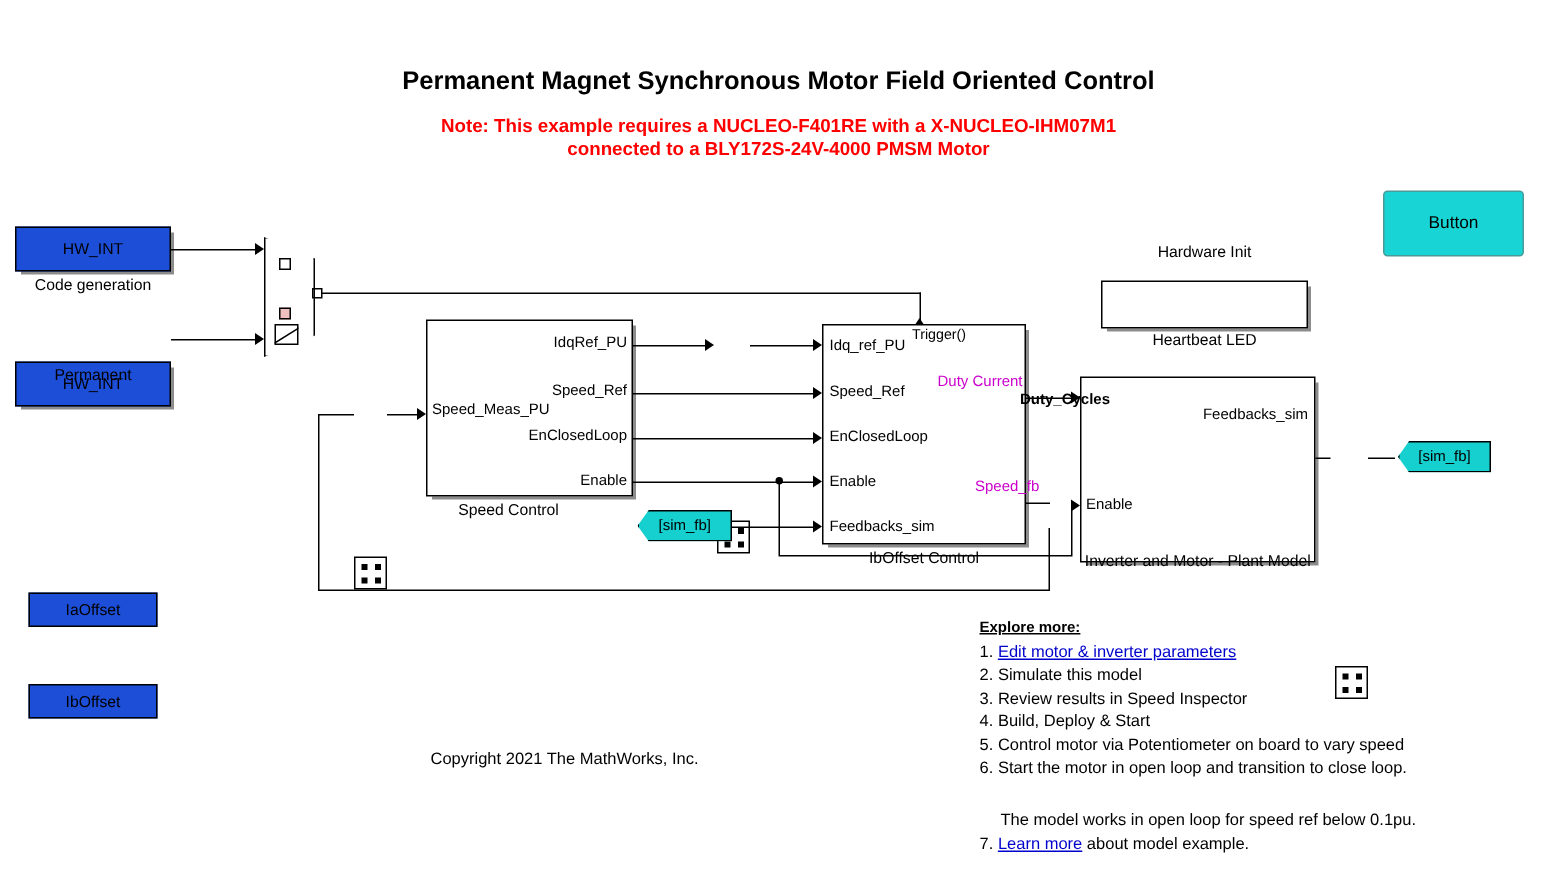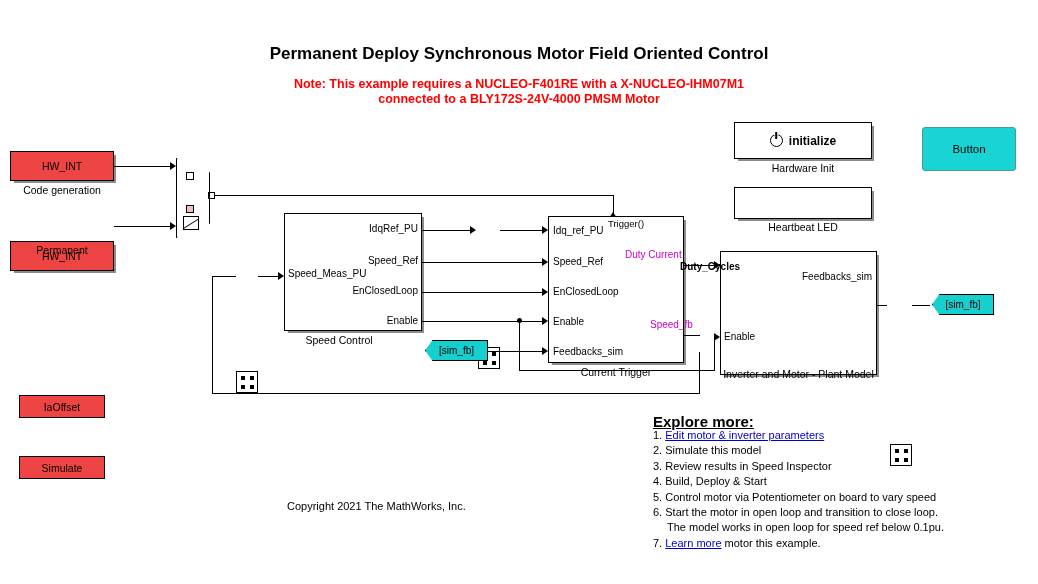--- a/index.html
+++ b/index.html
@@ -89,21 +89,21 @@
     white-space: nowrap;
   }
   .tag-right {
     clip-path: polygon(12% 0, 100% 0, 100% 100%, 12% 100%, 0 50%);
   }
 
   
   .inport {
     box-sizing: border-box;
     border: 1px solid #000000;
-    background: #ef4444;
+    background: #1d4ed8;
     display: flex;
     align-items: center;
     justify-content: center;
     font-size: 10.5px;
     position: relative;
   }
 
   
   .trapezoid {
     background: #ffffff;
@@ -169,21 +169,21 @@
     content: "";
     position: absolute;
     left: 50%;
     top: -4px;
     transform: translateX(-50%);
     width: 5px; height: 4px;
     background: #ffffff;
   }
 
   .explore-title {
-    font-size: 15px;
+    font-size: 10px;
     font-weight: bold;
     color: #000000;
     text-decoration: underline;
     white-space: nowrap;
   }
   .explore-list {
     font-size: 11px;
     color: #000000;
     line-height: 15.4px;
   }
@@ -207,40 +207,40 @@
     width: 5px; height: 5px;
     background: #000000;
     border-radius: 50%;
   }
 </style>
 </head>
 <body>
 
 <div id="canvas">
 
-  <div class="abs title" style="left:0; top:44px; width:1038px;">Permanent Deploy Synchronous Motor Field Oriented Control</div>
+  <div class="abs title" style="left:0; top:44px; width:1038px;">Permanent Magnet Synchronous Motor Field Oriented Control</div>
 
   <div class="abs note" style="left:0; top:77px; width:1038px;">Note: This example requires a NUCLEO-F401RE with a X-NUCLEO-IHM07M1</div>
   <div class="abs note" style="left:0; top:92px; width:1038px;">connected to a BLY172S-24V-4000 PMSM Motor</div>
 
   <div class="abs inport block-3d" style="left:10px; top:151px; width:104px; height:30px;">
     <span>HW_INT</span>
   </div>
   <div class="abs caption" style="left:10px; top:184px; width:104px;">Code generation</div>
 
   <div class="abs inport block-3d" style="left:10px; top:211px; width:104px; height:30px;">
     <span>HW_INT</span>
   </div>
   <div class="abs caption" style="left:10px; top:244px; width:104px;">Permanent</div>
 
   <div class="abs inport block" style="left:19px; top:335px; width:86px; height:23px;">
     <span>IaOffset</span>
   </div>
   <div class="abs inport block" style="left:19px; top:373px; width:86px; height:23px;">
-    <span>Simulate</span>
+    <span>IbOffset</span>
   </div>
 
   <div class="abs hline" style="left:114px; top:166px; width:56px;"></div>
   <div class="abs arrow-r" style="left:170px; top:162px;"></div>
   <div class="abs hline" style="left:114px; top:226px; width:56px;"></div>
   <div class="abs arrow-r" style="left:170px; top:222px;"></div>
 
   <div class="abs trapezoid" style="left:176px; top:158px; width:34px; height:80px;"></div>
   <div class="abs" style="left:186px; top:172px; width:8px; height:8px; border:1px solid #000; box-sizing:border-box;"></div>
   <div class="abs" style="left:186px; top:205px; width:8px; height:8px; border:1px solid #000; box-sizing:border-box; background:#f0c0c0;"></div>
@@ -304,21 +304,21 @@
   <div class="abs vline" style="left:714px; top:337px; height:33px;"></div>
   <div class="abs arrow-r" style="left:714px; top:333px;"></div>
 
   <div class="abs tag tag-right" style="left:425px; top:340px; width:63px; height:21px;">
     <span>[sim_fb]</span>
   </div>
   <div class="abs hline" style="left:488px; top:351px; width:54px;"></div>
   <div class="abs arrow-r" style="left:542px; top:347px;"></div>
 
   <div class="abs block-3d" style="left:548px; top:216px; width:136px; height:147px;"></div>
-  <div class="abs caption" style="left:548px; top:366px; width:136px;">Current Trigger</div>
+  <div class="abs caption" style="left:548px; top:366px; width:136px;">IbOffset Control</div>
   <div class="abs trigger-label" style="left:608px; top:218px;">Trigger()</div>
 
   <div class="abs port-label" style="left:553px; top:225px;">Idq_ref_PU</div>
   <div class="abs port-label" style="left:553px; top:256px;">Speed_Ref</div>
   <div class="abs port-label" style="left:553px; top:286px;">EnClosedLoop</div>
   <div class="abs port-label" style="left:553px; top:316px;">Enable</div>
   <div class="abs port-label" style="left:553px; top:346px;">Feedbacks_sim</div>
 
   <div class="abs magenta" style="left:625px; top:249px;">Duty Current</div>
   <div class="abs magenta" style="left:636px; top:319px;margin-left:14px;">Speed_fb</div>
@@ -339,24 +339,20 @@
     <span class="dot" style="left:4px; top:4px;"></span>
     <span class="dot" style="left:13px; top:4px;"></span>
     <span class="dot" style="left:4px; top:13px;"></span>
     <span class="dot" style="left:13px; top:13px;"></span>
   </div>
   <div class="abs hline" style="left:912px; top:305px; width:18px;"></div>
   <div class="abs tag tag-right" style="left:932px; top:294px; width:62px; height:21px;">
     <span>[sim_fb]</span>
   </div>
 
-  <div class="abs hw-init" style="left:734px; top:122px; width:138px; height:37px;">
-    <span class="power-icon"></span>
-    <span>initialize</span>
-  </div>
   <div class="abs caption" style="left:734px; top:162px; width:138px;">Hardware Init</div>
 
   <div class="abs block-3d" style="left:734px; top:187px; width:138px; height:32px;"></div>
   <div class="abs caption" style="left:734px; top:221px; width:138px;">Heartbeat LED</div>
 
   <div class="abs button-block" style="left:922px; top:127px; width:94px; height:44px;">
     <span>Button</span>
   </div>
 
   <div class="abs explore-title" style="left:653px; top:413px;">Explore more:</div>
@@ -378,24 +374,24 @@
       <span>Build, Deploy &amp; Start</span>
     </div>
     <div class="row">
       <span>5.</span>
       <span>Control motor via Potentiometer on board to vary speed</span>
     </div>
     <div class="row">
       <span>6.</span>
       <span>Start the motor in open loop and transition to close loop.</span>
     </div>
-    <div class="row" style="padding-left:14px;">
+    <div class="row" style="padding-left:14px;margin-top:20px;">
       <span>The model works in open loop for speed ref below 0.1pu.</span>
     </div>
     <div class="row">
       <span>7.</span>
-      <span class="link">Learn more</span><span> motor this example.</span>
+      <span class="link">Learn more</span><span> about model example.</span>
     </div>
   </div>
 
   <div class="abs copyright" style="left:287px; top:500px;">Copyright 2021 The MathWorks, Inc.</div>
 
 </div>
 
 </body></html>

